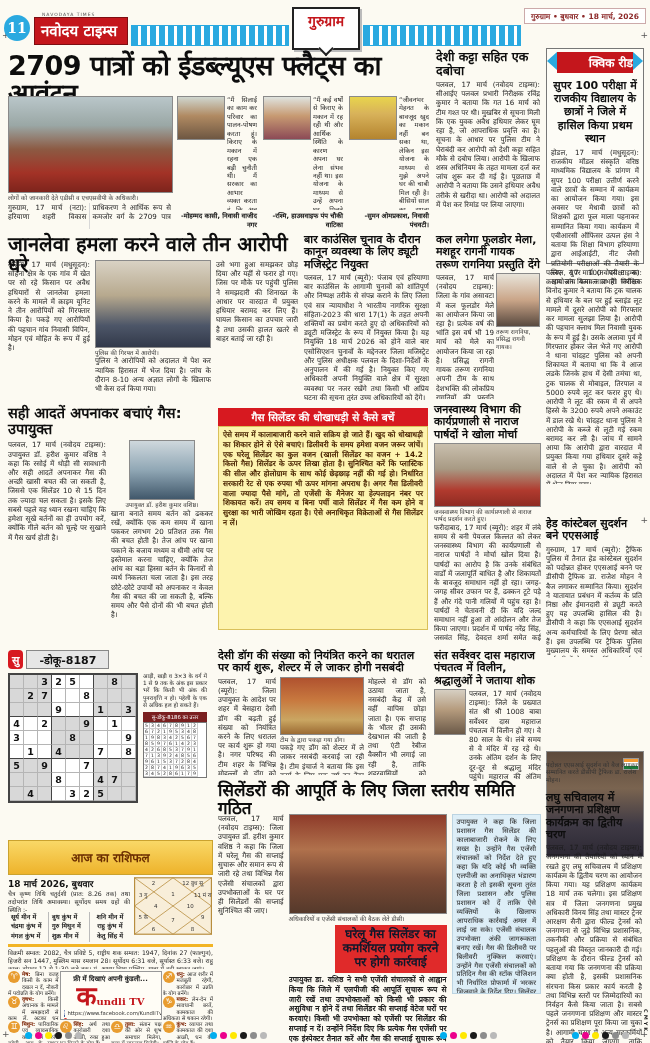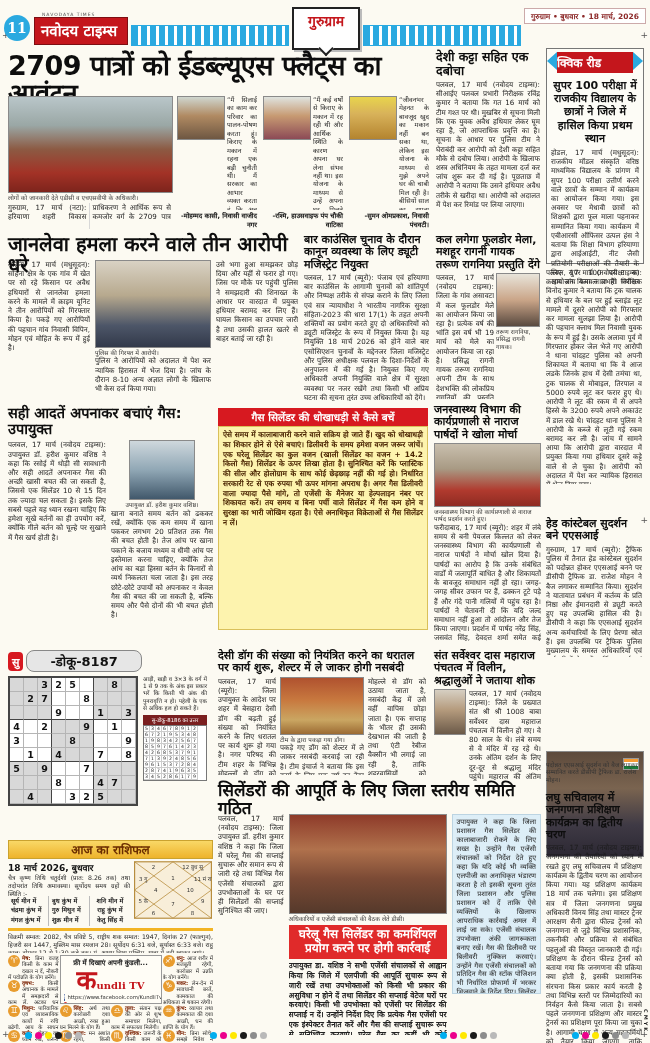--- a/index.html
+++ b/index.html
@@ -41,53 +41,53 @@
   .ph-dc{background:linear-gradient(180deg,#cfd8dd 0%,#90a7b5 50%,#41586b 100%);}
   .ph-protest{background:linear-gradient(180deg,#c9bfae 0%,#a89a84 40%,#b03a2e 75%,#8e2b22 100%);}
   .ph-dog{background:linear-gradient(180deg,#b0522f 0%,#c8793f 40%,#caa662 75%,#9c6b33 100%);}
   .ph-police{background:linear-gradient(180deg,#5d4a3c 0%,#7a6450 35%,#3f3a45 70%,#2c2833 100%);}
   .ph-meeting{background:linear-gradient(180deg,#8e3b2a 0%,#b0714c 35%,#7b4a35 65%,#55392b 100%);}
   .ph-sant{background:linear-gradient(180deg,#d6cfc2 0%,#b59b7d 45%,#6b5a49 100%);}
 
   
   .qr-box{border:1px solid #777;background:#fdfcf6;}
   .qr-banner{position:relative;margin:3px 10px;background:#c4161c;color:#fff;font-weight:bold;font-size:12px;
-             text-align:left;padding:2px 0;}
+             text-align:right;padding:2px 0;}
   .qr-banner:before,.qr-banner:after{content:"";position:absolute;top:0;width:0;height:0;border-style:solid;}
   .qr-banner:before{left:-10px;border-width:9px 10px 9px 0;border-color:transparent #2aa9e0 transparent transparent;}
   .qr-banner:after{right:-10px;border-width:9px 0 9px 10px;border-color:transparent transparent transparent #2aa9e0;}
   .qr-head{font-weight:bold;font-size:11px;line-height:1.2;text-align:center;padding:3px 5px;color:#111;}
 
   
   .ybox-title{background:#d71920;color:#fff;font-weight:bold;font-size:10.5px;text-align:center;padding:2px 3px;}
   .ybox-body{background:#fdf3ae;border:1px solid #d9c05a;padding:3px 4px;font-size:7.4px;font-weight:bold;
              color:#4a2400;line-height:1.32;text-align:justify;overflow:hidden;}
-  .redbox-title{background:#e02a2a;color:#ffffff;font-weight:bold;font-size:12px;text-align:center;padding:3px 4px;line-height:1.15;}
+  .redbox-title{background:#e02a2a;color:#0f172a;font-weight:bold;font-size:12px;text-align:center;padding:3px 4px;line-height:1.15;margin-left:46px;}
   .kb-title{background:#ffe28a;color:#b01212;font-weight:bold;font-size:9.5px;text-align:center;padding:2px 3px;line-height:1.2;border:1px solid #d8b44e;}
   .kb-body{background:#ddeef7;border:1px solid #bcd4e2;padding:3px 4px;font-size:6.9px;line-height:1.3;text-align:justify;color:#222;overflow:hidden;}
   .boldbody{font-size:7.6px;font-weight:bold;line-height:1.3;text-align:justify;color:#222;overflow:hidden;}
 
   
   .su-header{display:flex;align-items:center;gap:3px;}
   .su-logo{background:#d71920;color:#fff;font-weight:bold;font-size:11px;padding:2px 4px;border-radius:4px;}
-  .su-pill{background:#e6e6e6;border:1px solid #888;border-radius:8px;font-weight:bold;font-size:13px;padding:1px 23px;color:#111;}
+  .su-pill{background:#e6e6e6;border:1px solid #888;border-radius:0;font-weight:bold;font-size:11px;padding:1px 12px;color:#111;}
   .su-grid{display:grid;grid-template-columns:repeat(9,14px);grid-auto-rows:14px;border:2px solid #444;width:126px;background:#fff;}
   .su-cell{border-right:1px solid #b5b5b5;border-bottom:1px solid #b5b5b5;font-size:9.5px;font-weight:bold;color:#111;
            display:flex;align-items:center;justify-content:center;}
   .su-shade{background:#d8d8d8;}
   .su-br{border-right:1.6px solid #444;}
   .su-bb{border-bottom:1.6px solid #444;}
   .su-note{font-size:5.8px;line-height:1.25;color:#222;text-align:justify;}
   .ans-title{background:#7a1f1f;color:#fff;font-size:5.3px;text-align:center;padding:1px 0;}
   .ans-grid{display:grid;grid-template-columns:repeat(9,6px);grid-auto-rows:6px;border:1px solid #777;background:#fff;}
   .ans-cell{font-size:4.6px;display:flex;align-items:center;justify-content:center;border-right:0.5px solid #ccc;border-bottom:0.5px solid #ccc;color:#222;}
 
   
   .rf-header{background:linear-gradient(180deg,#f9d867,#eeb32b);color:#6b2d00;font-weight:bold;font-size:12px;
-             text-align:center;padding:0 0;border:1px solid #caa22f;}
+             text-align:center;padding:8px 0;border:1px solid #caa22f;}
   .rf-date{font-weight:bold;font-size:9px;color:#111;}
   .rf-small{font-size:6.2px;line-height:1.3;color:#222;text-align:justify;}
   .rf-planets{display:flex;font-size:6.4px;font-weight:bold;color:#222;}
   .rf-planets>div{flex:1;padding:1px 3px;border-right:1px solid #bbb;line-height:1.45;}
   .rf-planets>div:last-child{border-right:none;text-align:center;}
   .rf-rule{height:3px;background:#f2b424;margin:2px 0;}
   .zodiac{display:grid;grid-template-columns:repeat(4,1fr);grid-auto-rows:24px;gap:1px;}
   .zcell{overflow:hidden;font-size:5.4px;line-height:1.18;text-align:justify;color:#222;}
   .zicon{float:left;width:12px;height:12px;border-radius:50%;background:#e89c2f;color:#fff;font-size:8px;
          display:flex;align-items:center;justify-content:center;margin:0 2px 1px 0;}

